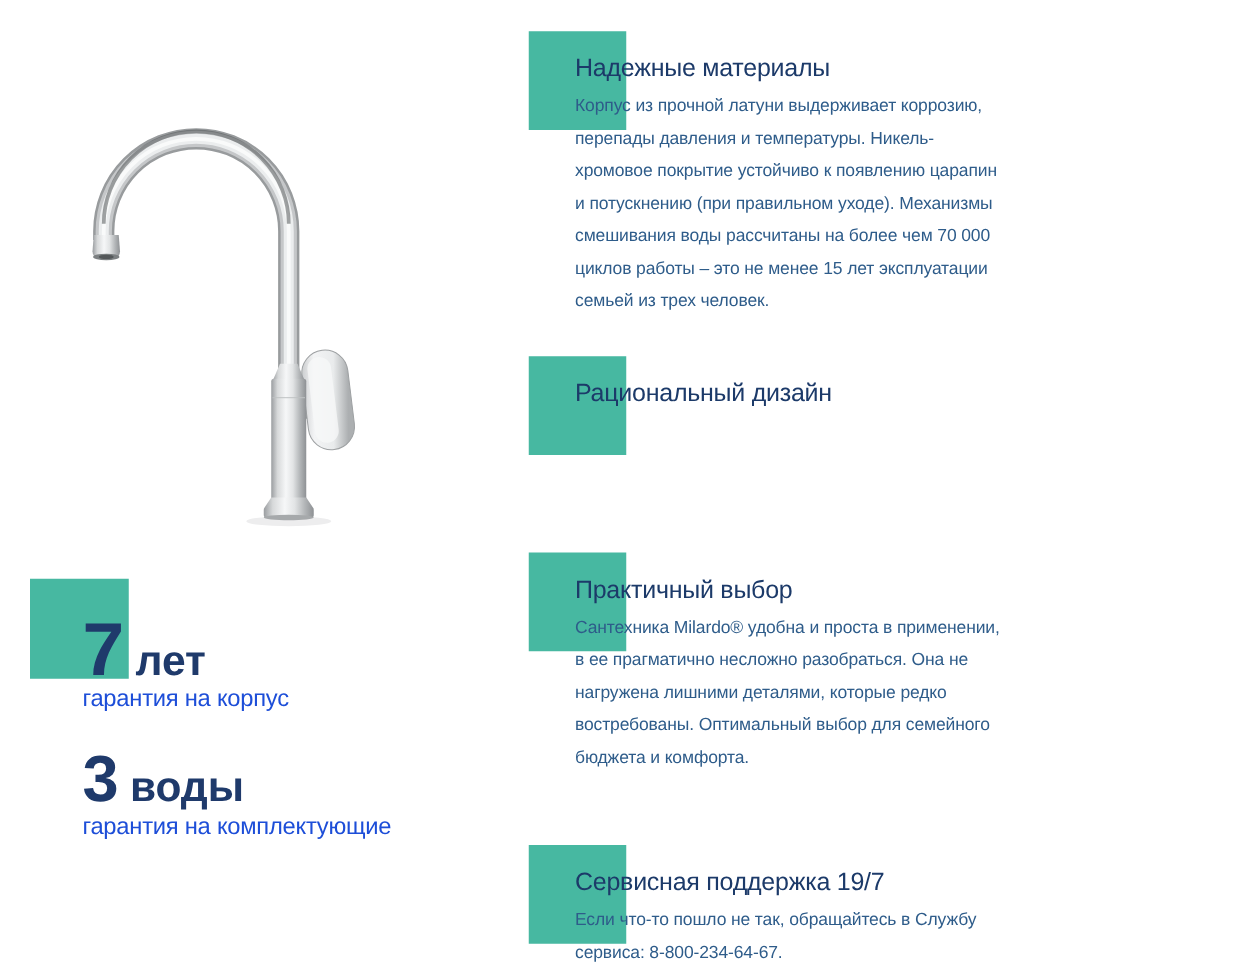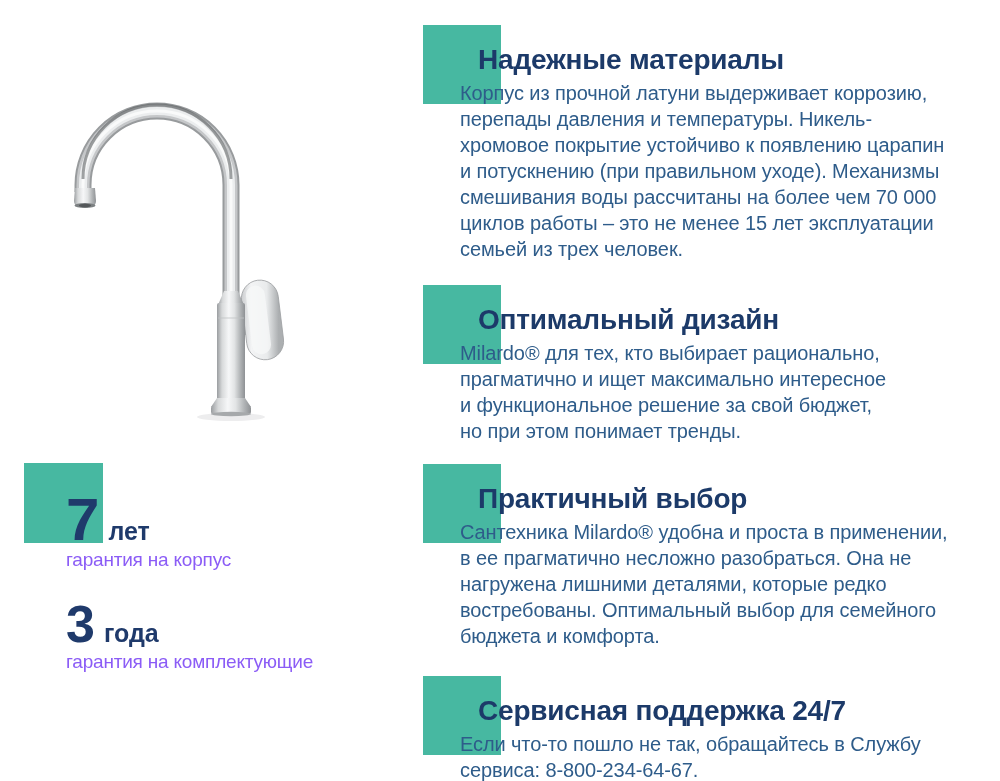--- a/index.html
+++ b/index.html
@@ -8,45 +8,45 @@
     position:relative; width:1000px; height:781px; background:#ffffff;
     font-family:"Liberation Sans", sans-serif; overflow:hidden;
   }
   
   .feature { position:absolute; left:423px; width:577px; }
   .feature .sq {
     position:absolute; left:0; top:0; width:78px; height:79px;
     background:#47B8A1; z-index:0;
   }
   .feature h2 {
-    position:relative; z-index:1; margin:19px 0 4px 55px;
-    font-size:28px; font-weight:bold; color:#1C3A69; line-height:1.15;
+    position:relative; z-index:1; margin:19px 0 4px 37px;
+    font-size:20px; font-weight:normal; color:#1C3A69; line-height:1.15;
     letter-spacing:-0.2px;
   }
   .feature p {
     position:relative; z-index:1; margin:0 0 0 37px;
-    font-size:20px; line-height:26px; color:#2E5C8A; white-space:pre-line;
+    font-size:14px; line-height:26px; color:#2E5C8A; white-space:pre-line;
     letter-spacing:-0.1px;
   }
   
   .gsq {
     position:absolute; left:24px; top:463px; width:79px; height:80px;
     background:#47B8A1; z-index:0;
   }
   .grow {
     position:absolute; display:flex; align-items:baseline; gap:9px;
     z-index:1; color:#1F3A6B; font-weight:bold; line-height:1;
   }
   .grow1 { left:66px; top:490px; }
   .grow2 { left:66px; top:598px; }
   .gnum1 { font-size:60px; }
   .gnum2 { font-size:52px; }
-  .gunit { font-size:25px; }
+  .gunit { font-size:34px; }
   .gcap {
-    position:absolute; z-index:1; left:66px; font-size:19px; color:#8b5cf6;
+    position:absolute; z-index:1; left:66px; font-size:19px; color:#1d4ed8;
     letter-spacing:-0.2px;
   }
   .gcap1 { top:549px; }
   .gcap2 { top:651px;text-align:center; }
   
   .faucet { position:absolute; left:40px; top:90px; }
 </style>
 </head>
 <body>
 
@@ -115,55 +115,51 @@
 
   <div class="gsq"></div>
   <div class="grow grow1">
     <span class="gnum1">7</span>
     <span class="gunit">лет</span>
   </div>
   <div class="gcap gcap1">гарантия на корпус</div>
 
   <div class="grow grow2">
     <span class="gnum2">3</span>
-    <span class="gunit">года</span>
+    <span class="gunit">воды</span>
   </div>
   <div class="gcap gcap2">гарантия на комплектующие</div>
 
   <section class="feature" style="top:25px">
     <div class="sq"></div>
     <h2>Надежные материалы</h2>
     <p>Корпус из прочной латуни выдерживает коррозию,
 перепады давления и температуры. Никель-
 хромовое покрытие устойчиво к появлению царапин
 и потускнению (при правильном уходе). Механизмы
 смешивания воды рассчитаны на более чем 70 000
 циклов работы – это не менее 15 лет эксплуатации
 семьей из трех человек.</p>
   </section>
 
   <section class="feature" style="top:285px">
     <div class="sq"></div>
-    <h2>Оптимальный дизайн</h2>
-    <p>Milardo® для тех, кто выбирает рационально,
-прагматично и ищет максимально интересное
-и функциональное решение за свой бюджет,
-но при этом понимает тренды.</p>
+    <h2>Рациональный дизайн</h2>
   </section>
 
-  <section class="feature" style="top:464px">
+  <section class="feature" style="top:442px">
     <div class="sq"></div>
     <h2>Практичный выбор</h2>
     <p>Сантехника Milardo® удобна и проста в применении,
 в ее прагматично несложно разобраться. Она не
 нагружена лишними деталями, которые редко
 востребованы. Оптимальный выбор для семейного
 бюджета и комфорта.</p>
   </section>
 
   <section class="feature" style="top:676px">
     <div class="sq"></div>
-    <h2>Сервисная поддержка 24/7</h2>
+    <h2>Сервисная поддержка 19/7</h2>
     <p>Если что-то пошло не так, обращайтесь в Службу
 сервиса: 8-800-234-64-67.</p>
   </section>
 
 </div>
 
 </body></html>

